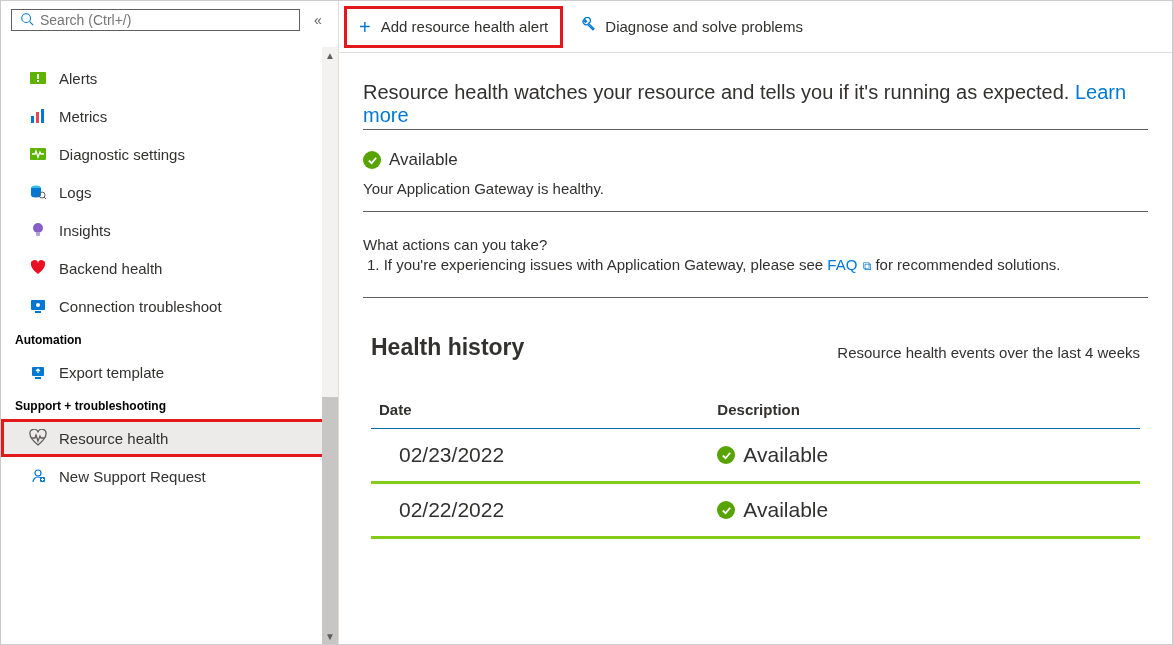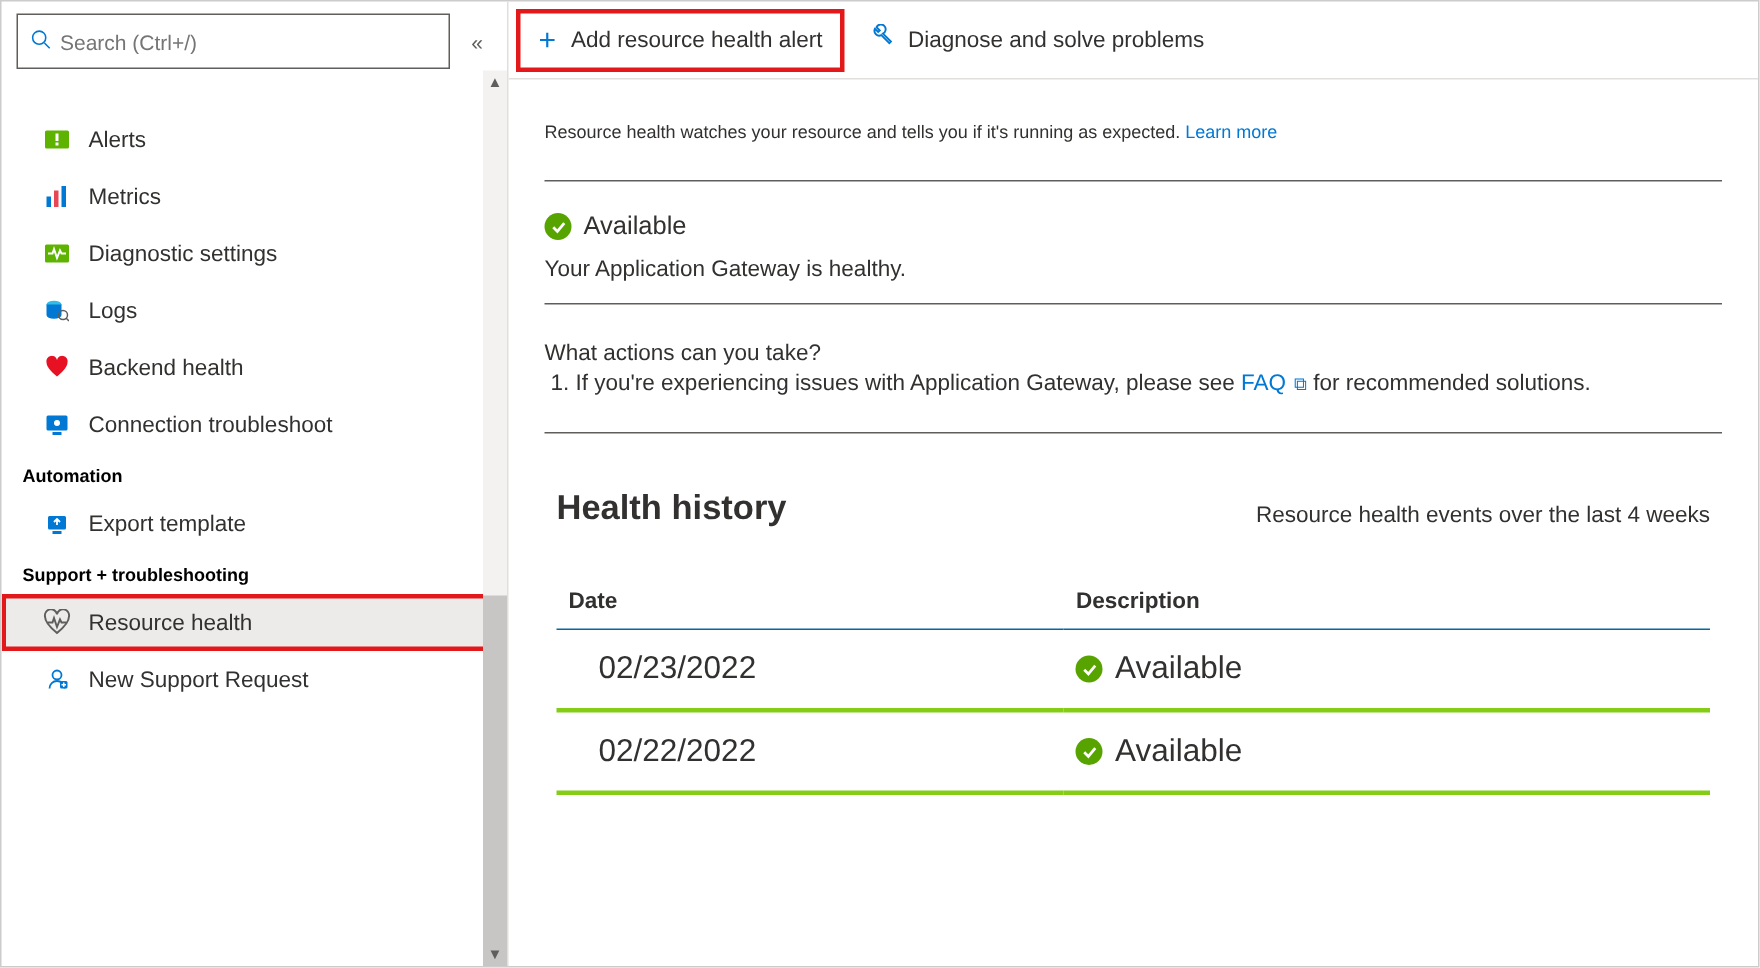--- a/index.html
+++ b/index.html
@@ -26,21 +26,21 @@
   }
   .search-row {
     padding: 8px 10px;
     display: flex;
     align-items: center;
     gap: 8px;
   }
   .search-box {
     flex: 1;
     border: 1px solid #605e5c;
-    height: 37px;
+    height: 22px;
     display: flex;
     align-items: center;
     padding: 0 8px;
     gap: 6px;
     color: #605e5c;
     background: #fff;
   }
   .search-box input {
     border: none;
     outline: none;
@@ -127,21 +127,21 @@
   }
   .toolbar-btn.highlighted { outline: 3px solid #e3181a; }
   .plus-icon { color:#0078d4; font-size: 20px; font-weight:300; line-height:1; }
   .wrench-icon { color:#0078d4; }
   
   .content {
     flex: 1;
     overflow-y: auto;
     padding: 28px 24px 0 24px;
   }
-  .intro { font-size:12px; padding-bottom: 25px; border-bottom:1px solid #605e5c; }
+  .intro { font-size:20px; padding-bottom: 2px; border-bottom:1px solid #605e5c; }
   .link { color:#0078d4; text-decoration:none; cursor:pointer; }
   
   .status-block { padding: 20px 0 14px; border-bottom:1px solid #605e5c; }
   .status-line { display:flex; align-items:center; gap:8px; font-size:17px; margin-bottom:10px;}
   .status-sub { font-size:15px; }
   
   .check-circle {
       width:18px; height:18px; border-radius:50%; background:#57a300;
       display:inline-flex; align-items:center; justify-content:center;
       color:#fff; font-size:12px; font-weight:bold;
@@ -215,20 +215,29 @@
       <div class="nav-item">
         <span class="nav-icon">
             <svg width="16" height="16">
               <ellipse cx="6" cy="4" rx="5" ry="2.5" fill="#32bde6"></ellipse>
               <path d="M1 4 v7 a5 2.5 0 0 0 10 0 v-7" fill="#0078d4"></path>
               <circle cx="12" cy="11" r="3" fill="none" stroke="#605e5c"></circle>
               <line x1="14" y1="13" x2="16" y2="15" stroke="#605e5c"></line>
             </svg>
           </span>
         <span>Logs</span>
+      </div>
+      <div class="nav-item">
+        <span class="nav-icon">
+            <svg width="16" height="16">
+              <circle cx="8" cy="6" r="5" fill="#8661c5"></circle>
+              <rect x="6" y="10" width="4" height="4" rx="1" fill="#b4a0dc"></rect>
+            </svg>
+          </span>
+        <span>Insights</span>
       </div>
       <div class="nav-item">
         <span class="nav-icon">
             <svg width="16" height="16" viewBox="0 0 16 16">
               <path d="M8 14 C3 10 1 7 1 4.5 A3.5 3.5 0 0 1 8 3 A3.5 3.5 0 0 1 15 4.5 C15 7 13 10 8 14 Z" fill="#e81123"></path>
             </svg>
           </span>
         <span>Backend health</span>
       </div>
       <div class="nav-item">

